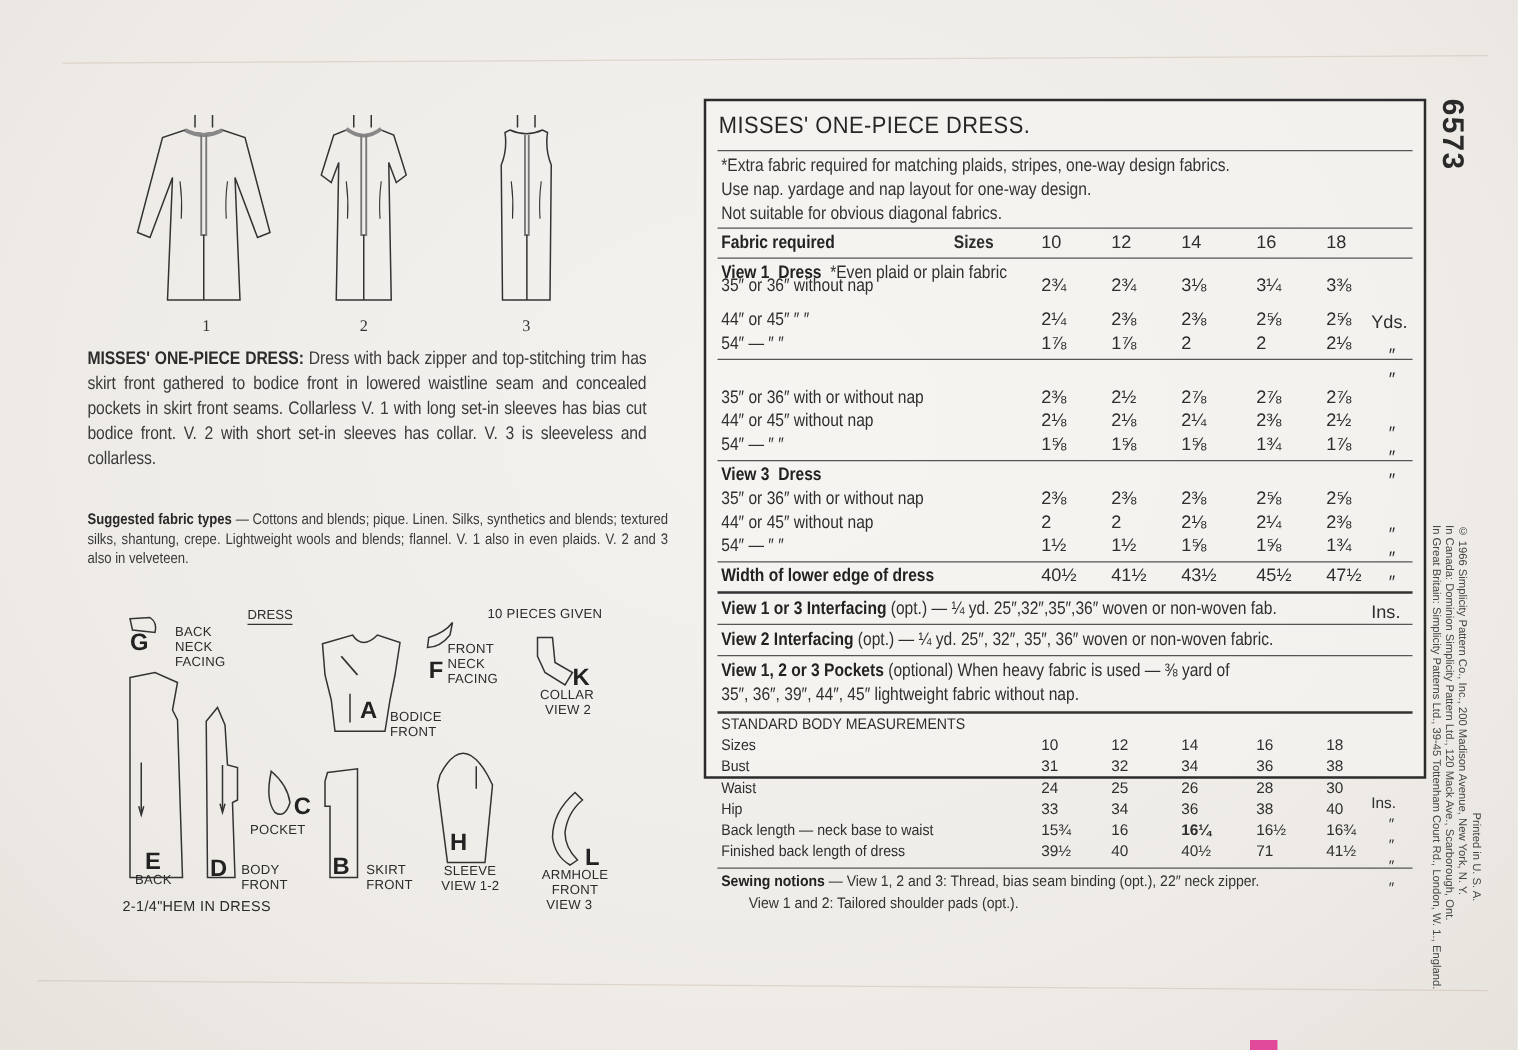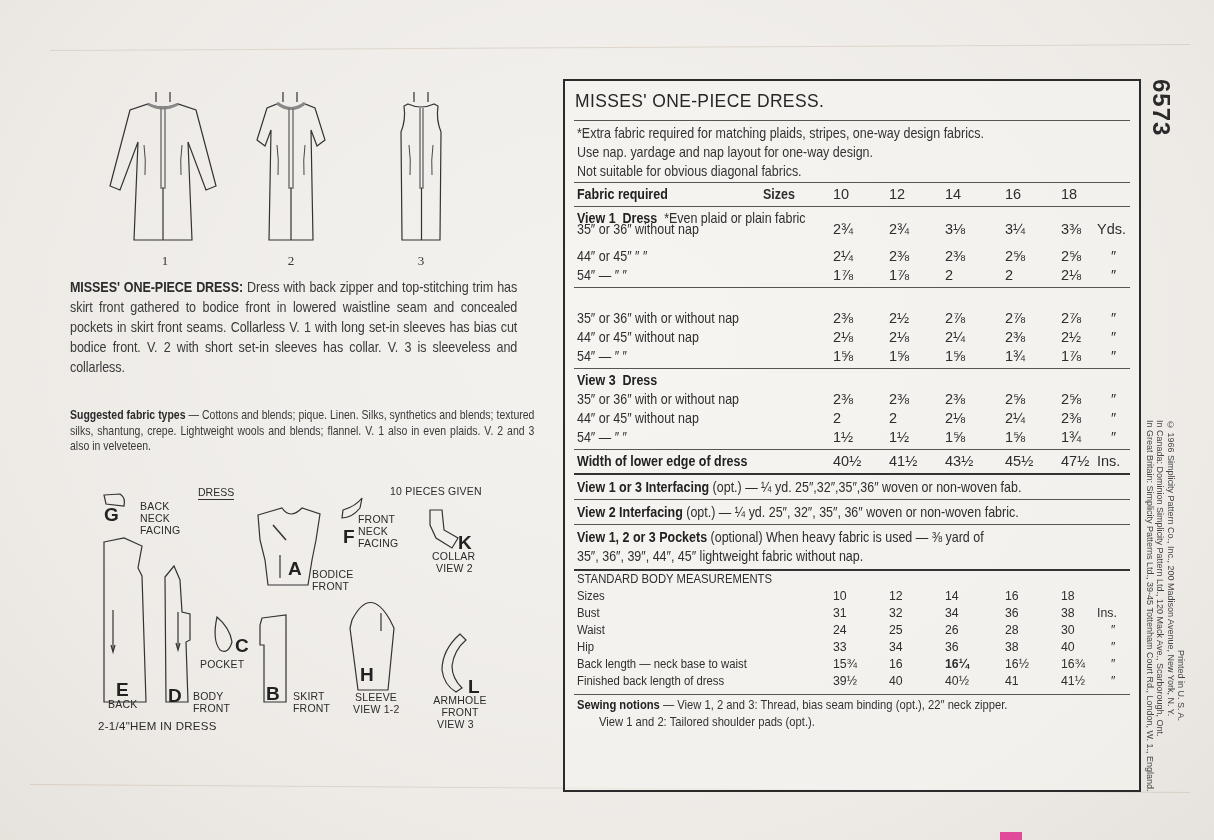--- a/index.html
+++ b/index.html
@@ -42,37 +42,37 @@
   
   .pieces { position:absolute; left:90px; top:480px; width:420px; height:260px; }
   .pc-label { position:absolute; font-size:10.5px; font-weight:normal; color:#2b2b2b; line-height:12px; letter-spacing:0.2px; }
   .pc-letter { position:absolute; font-weight:bold; font-size:19px; color:#222; }
   .dress-title { position:absolute; left:108px; top:6px; font-size:10.5px; color:#2b2b2b; border-bottom:1px solid #333; padding-bottom:1px; }
   .pieces-count { position:absolute; left:300px; top:5px; font-size:10.5px; color:#2b2b2b; letter-spacing:0.2px; }
   .hem-note { position:absolute; left:8px; top:240px; font-size:11.5px; color:#2b2b2b; letter-spacing:0.3px; }
 
   
   .box {
-    position:absolute; left:563px; top:79px; width:578px; height:713px;
+    position:absolute; left:563px; top:79px; width:578px; height:544px;
     border:2px solid #2b2b2b; box-sizing:border-box;
     background: rgba(246,245,243,0.55);
   }
   .title {
     position:absolute; left:10px; top:9px;
     font-size:19px; letter-spacing:0.4px; color:#262626;
     transform: scaleX(0.92); transform-origin:left top;
   }
   .rule { position:absolute; left:9px; right:9px; height:1px; background:#555; }
   .rule.thick { height:2px; background:#333; }
   .note { position:absolute; left:12px; font-size:14.5px; color:#333; white-space:nowrap; transform: scaleX(0.86); transform-origin:left top; }
   .row { position:absolute; left:12px; right:12px; height:19px; font-size:14.5px; color:#2e2e2e; white-space:nowrap; }
   .row .lbl { position:absolute; left:0; transform: scaleX(0.86); transform-origin:left top; }
   .row .lbl b { color:#222; }
   .row .c { position:absolute; width:40px; text-align:left; }
-  .row .u { position:absolute; left:534px; }
+  .row .u { position:absolute; left:534px;margin-top:29px; }
   .row.small { font-size:12.3px; height:17px; }
   .row.small .lbl { transform: scaleX(0.92); }
   .head b { font-weight:bold; }
 
   .para { position:absolute; left:12px; width:640px; font-size:14.5px; color:#2e2e2e; line-height:20px; transform: scaleX(0.86); transform-origin:left top; white-space:nowrap; }
   .para b { color:#222; }
   .notions { position:absolute; left:12px; font-size:12.2px; line-height:17px; color:#333; white-space:nowrap; transform: scaleX(0.92); transform-origin:left top; }
   .notions b { color:#222; }
 
   
@@ -394,21 +394,21 @@
     <span class="c" style="left:368px;font-weight:bold;">16¼</span>
     <span class="c" style="left:428px;">16½</span>
     <span class="c" style="left:484px;">16¾</span>
     <span class="u">″</span>
   </div>
   <div class="row small" style="top:593px;">
     <span class="lbl">Finished back length of dress</span>
     <span class="c" style="left:256px;">39½</span>
     <span class="c" style="left:312px;">40</span>
     <span class="c" style="left:368px;">40½</span>
-    <span class="c" style="left:428px;">41</span>
+    <span class="c" style="left:428px;">71</span>
     <span class="c" style="left:484px;">41½</span>
     <span class="u">″</span>
   </div>
   <div class="rule" style="top:613px;"></div>
 
   <div class="notions" style="top:616px;">
     <b>Sewing notions</b><span> — View 1, 2 and 3: Thread, bias seam binding (opt.), 22″ neck zipper.</span>
   </div>
   <div class="notions" style="top:633px; left:34px;">View 1 and 2: Tailored shoulder pads (opt.).</div>
 </div>

